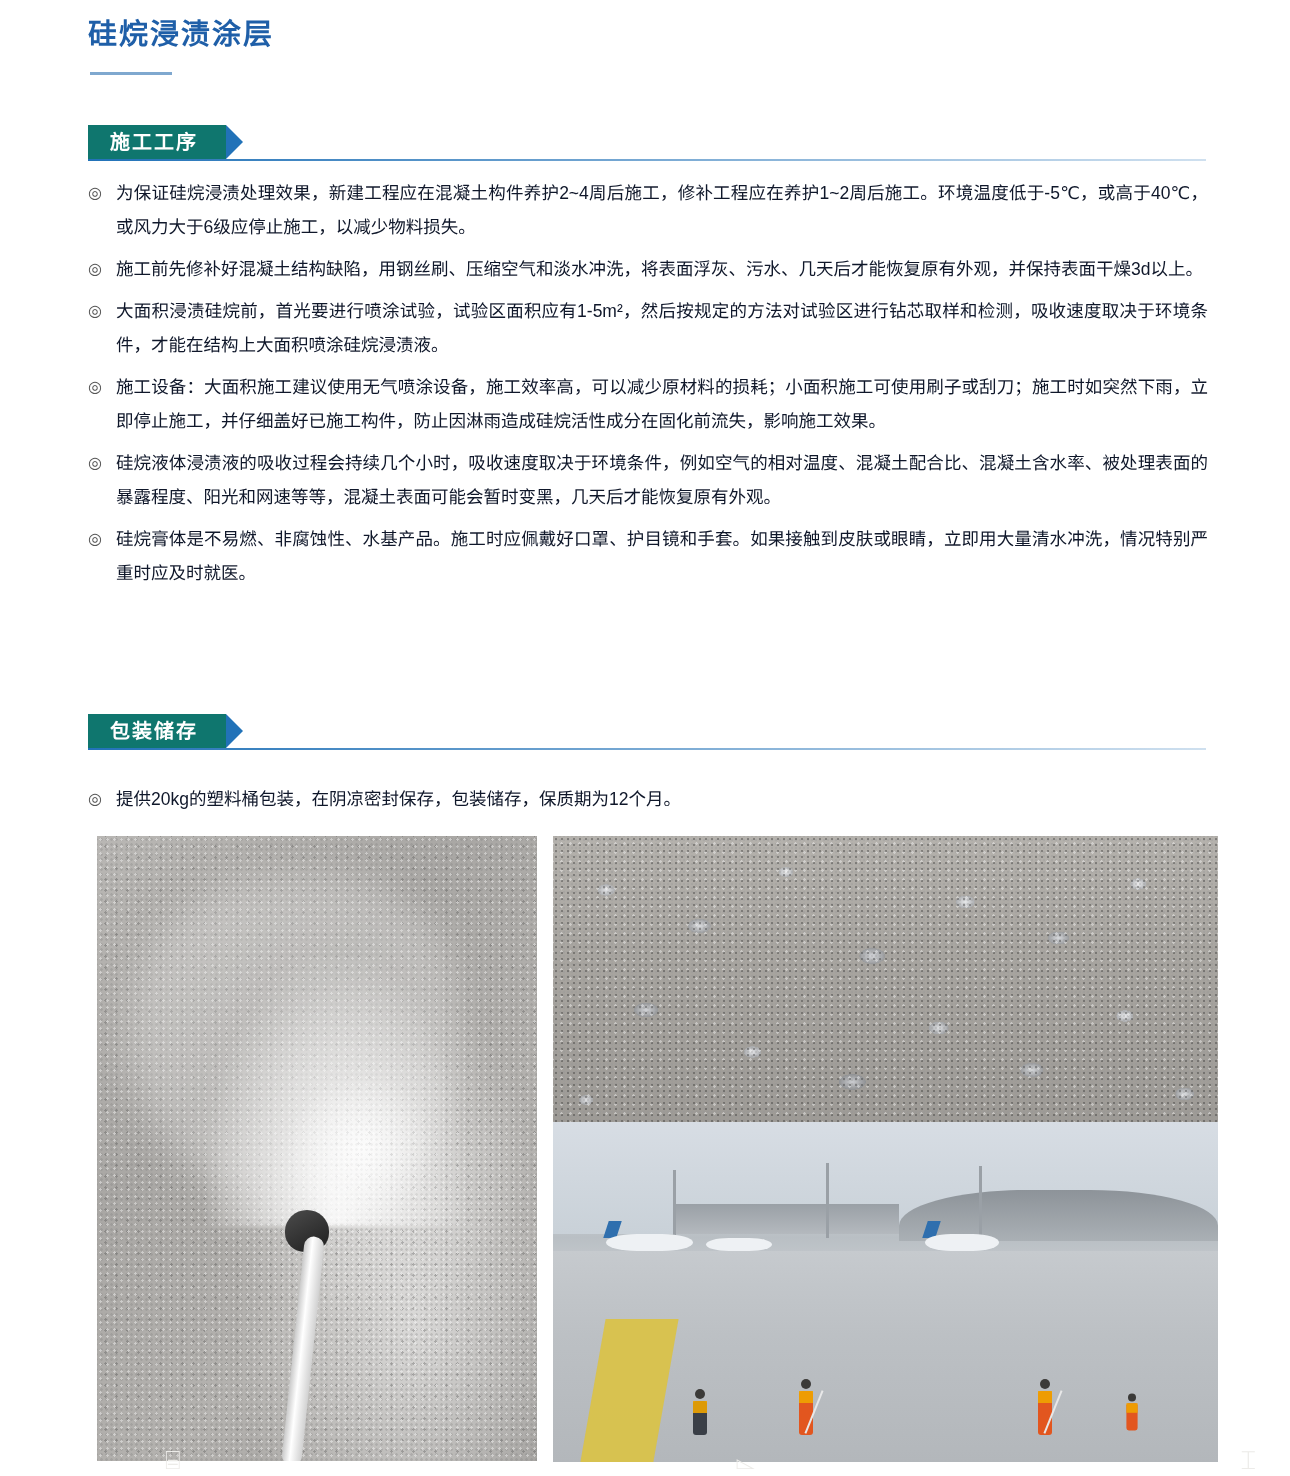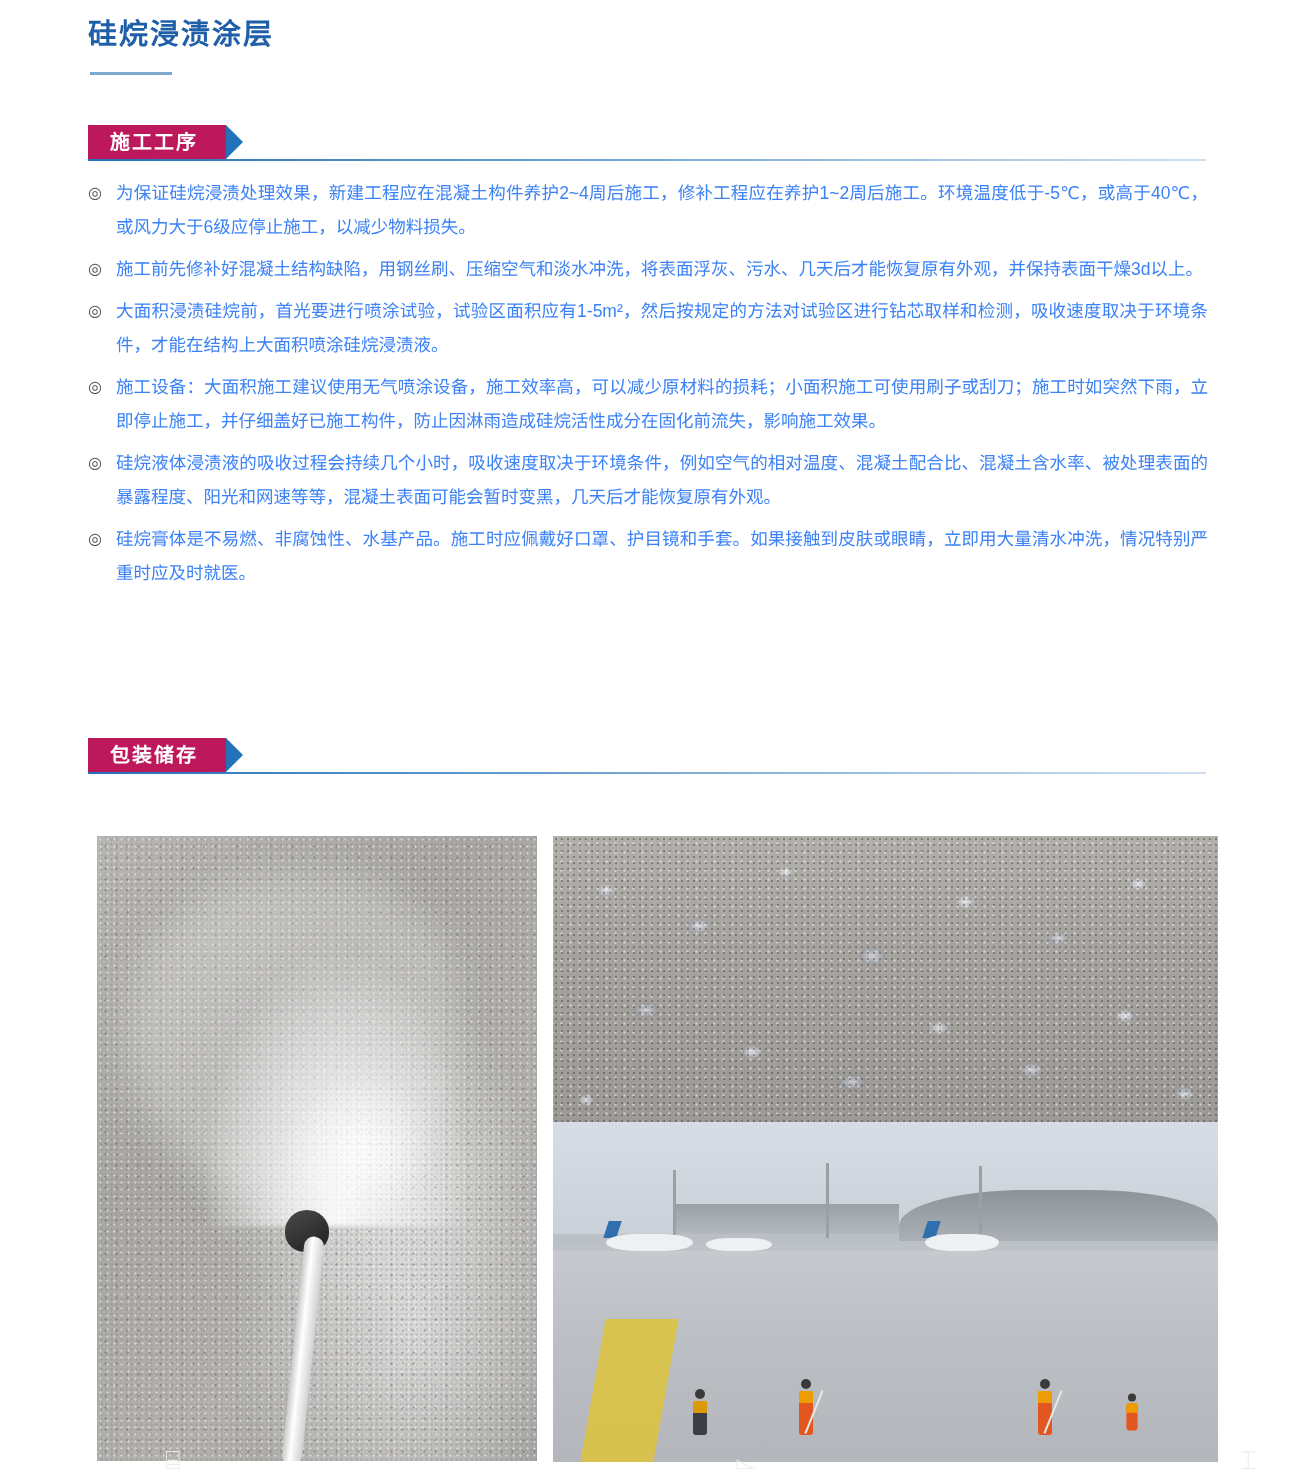--- a/index.html
+++ b/index.html
@@ -47,21 +47,21 @@
     position: absolute;
     left: 88px;
     height: 34px;
   }
   .banner {
     position: relative;
     display: inline-block;
     height: 34px;
     line-height: 34px;
     padding: 0 28px 0 22px;
-    background: #be185d;
+    background: #0f766e;
     color: #ffffff;
     font-size: 20px;
     font-weight: 700;
     letter-spacing: 2px;
     vertical-align: top;
   }
   .banner::after {
     content: "";
     position: absolute;
     right: -17px;
@@ -87,21 +87,21 @@
     position: absolute;
     left: 88px;
     width: 1120px;
   }
   .bullet-item {
     position: relative;
     padding-left: 28px;
     margin-bottom: 8px;
     font-size: 17.5px;
     line-height: 34px;
-    color: #3b82f6;
+    color: #0f172a;
     text-align: justify;
   }
   .bullet-item::before {
     content: "◎";
     position: absolute;
     left: 0;
     top: 0;
     color: #555;
     font-size: 16px;
     line-height: 34px;
@@ -286,25 +286,28 @@
 
   <div class="bullet-list" style="top:176px;">
     <div class="bullet-item">为保证硅烷浸渍处理效果，新建工程应在混凝土构件养护2~4周后施工，修补工程应在养护1~2周后施工。环境温度低于-5℃，或高于40℃，或风力大于6级应停止施工，以减少物料损失。</div>
     <div class="bullet-item">施工前先修补好混凝土结构缺陷，用钢丝刷、压缩空气和淡水冲洗，将表面浮灰、污水、几天后才能恢复原有外观，并保持表面干燥3d以上。</div>
     <div class="bullet-item">大面积浸渍硅烷前，首光要进行喷涂试验，试验区面积应有1-5m²，然后按规定的方法对试验区进行钻芯取样和检测，吸收速度取决于环境条件，才能在结构上大面积喷涂硅烷浸渍液。</div>
     <div class="bullet-item">施工设备：大面积施工建议使用无气喷涂设备，施工效率高，可以减少原材料的损耗；小面积施工可使用刷子或刮刀；施工时如突然下雨，立即停止施工，并仔细盖好已施工构件，防止因淋雨造成硅烷活性成分在固化前流失，影响施工效果。</div>
     <div class="bullet-item">硅烷液体浸渍液的吸收过程会持续几个小时，吸收速度取决于环境条件，例如空气的相对温度、混凝土配合比、混凝土含水率、被处理表面的暴露程度、阳光和网速等等，混凝土表面可能会暂时变黑，几天后才能恢复原有外观。</div>
     <div class="bullet-item">硅烷膏体是不易燃、非腐蚀性、水基产品。施工时应佩戴好口罩、护目镜和手套。如果接触到皮肤或眼睛，立即用大量清水冲洗，情况特别严重时应及时就医。</div>
   </div>
 
-  <div class="section-head" style="top:738px;">
+  <div class="section-head" style="top:714px;">
     <span class="banner">包装储存</span>
     <span class="banner-line"></span>
   </div>
 
+  <div class="bullet-list" style="top:782px;">
+    <div class="bullet-item">提供20kg的塑料桶包装，在阴凉密封保存，包装储存，保质期为12个月。</div>
+  </div>
 
   <div class="photo" id="photo-spray">
     <div class="speckle"></div>
     <div class="wet-patch"></div>
     <div class="spray-fan"></div>
     <div class="nozzle"></div>
     <div class="hose"></div>
   </div>
 
   <div class="photo" id="photo-aggregate">

